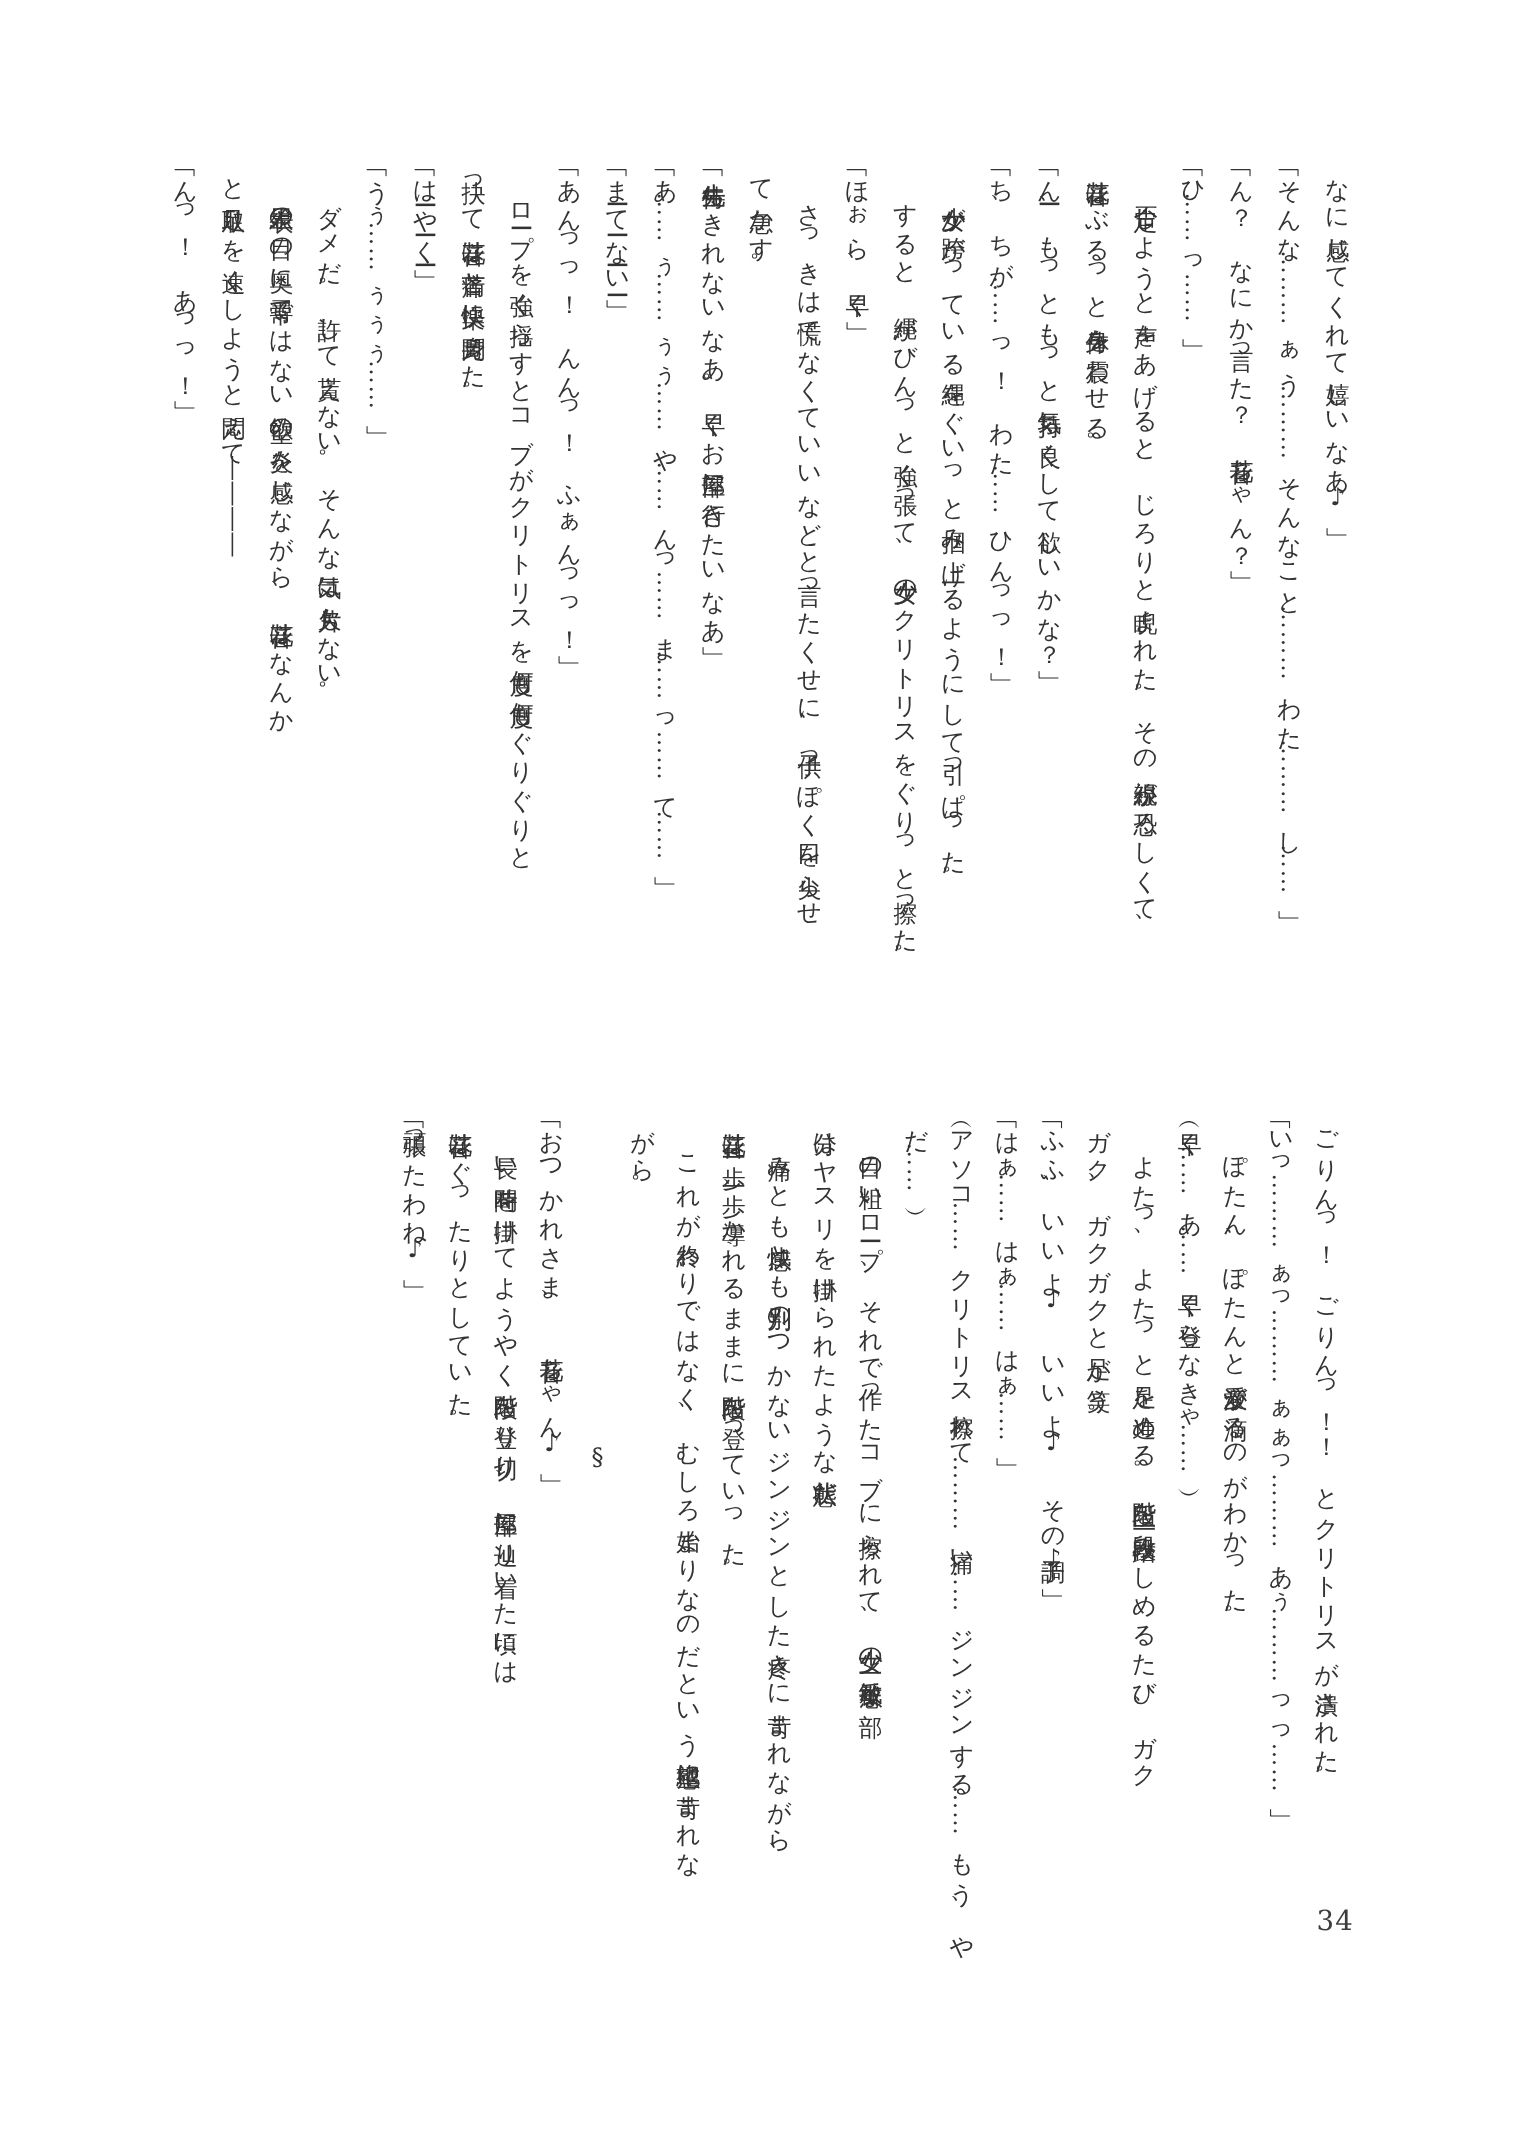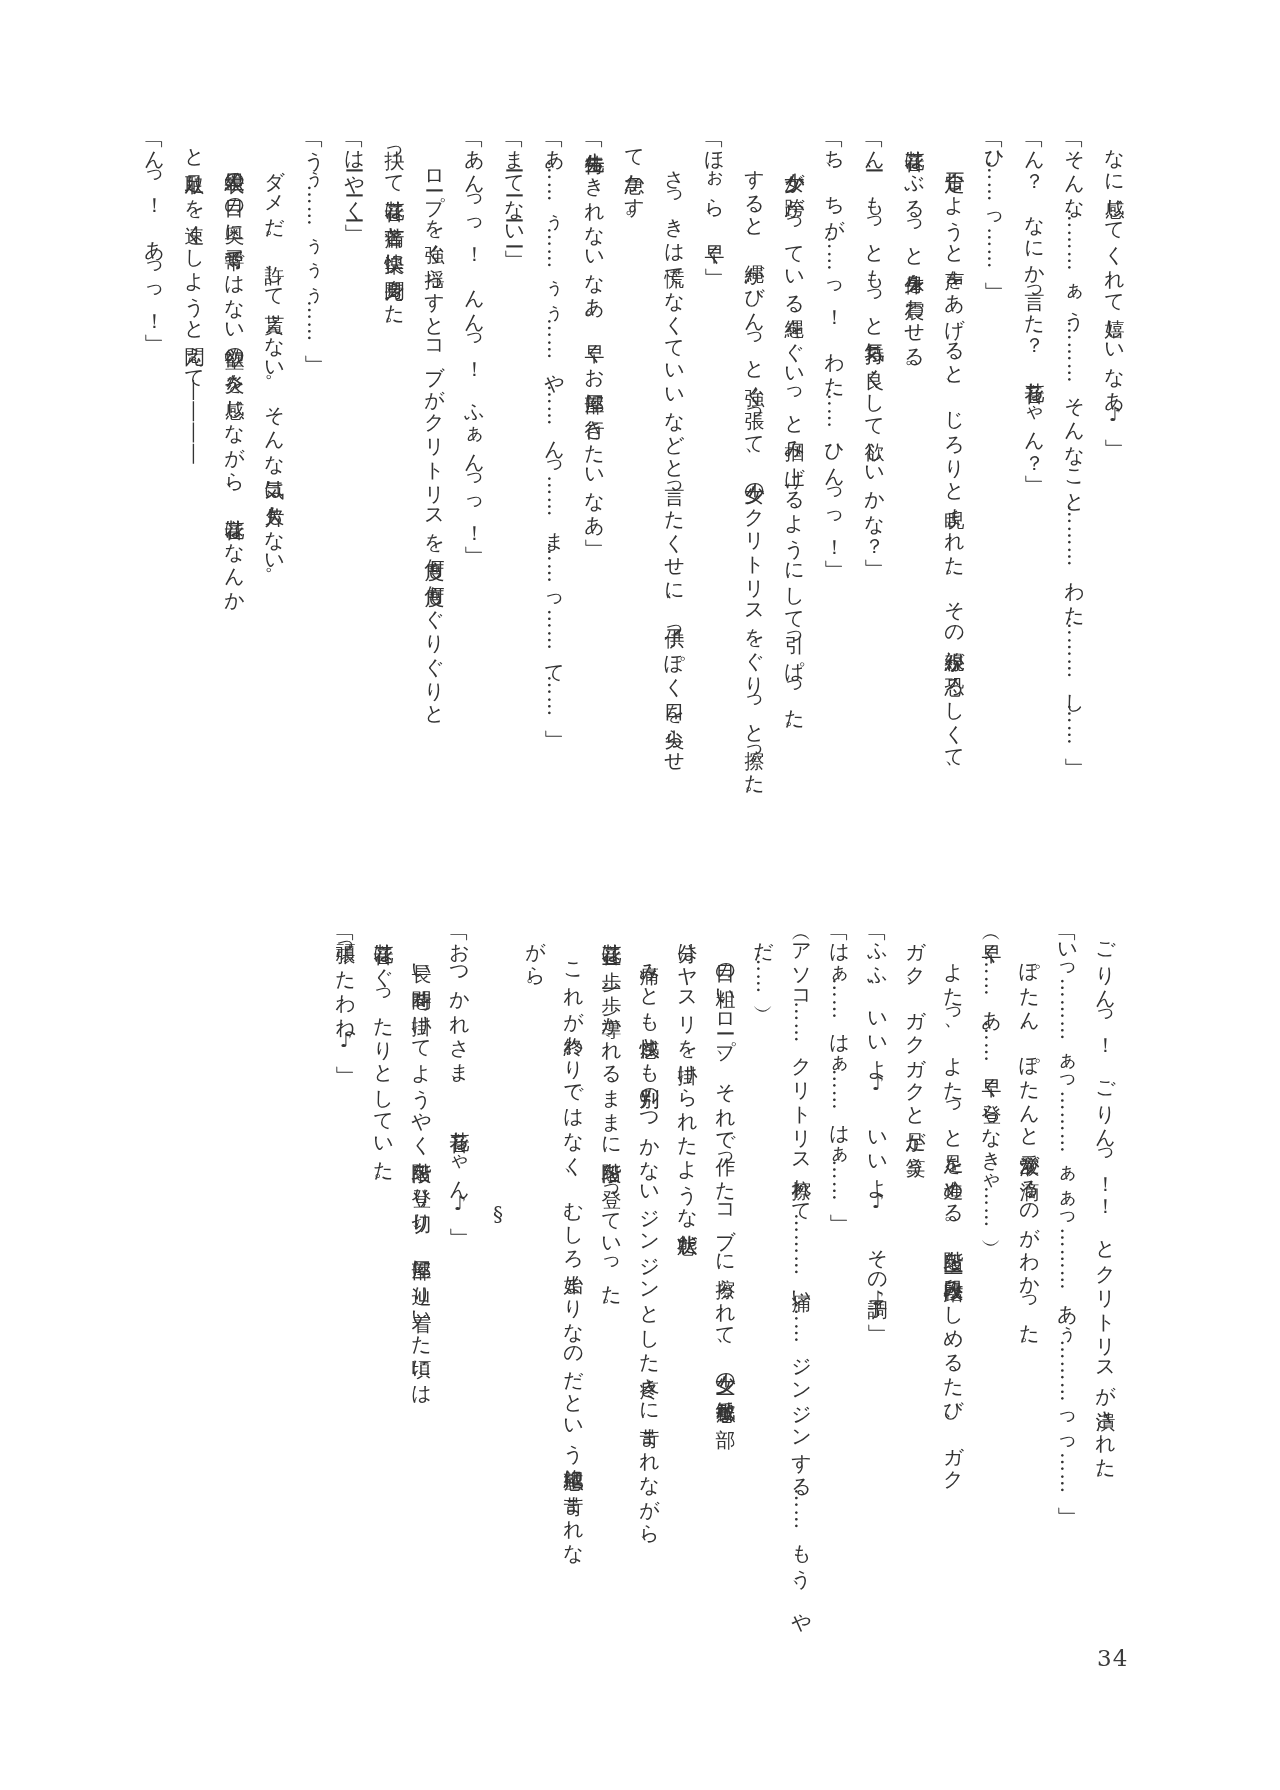--- a/index.html
+++ b/index.html
@@ -29,21 +29,21 @@
     top:135px;right:145px;height:655px;
     line-height:40px;
   }
   #band-bottom{
     top:928px;right:155px;height:573px;
     line-height:38px;
   }
   .sec{text-align:center;}
   .page-num{
     position:absolute;
-    left:1097px;top:1645px;
+    left:1097px;top:1588px;
     font-size:23px;
     letter-spacing:1px;
     color:#3c3c3c;
     text-align:center;
   }
 </style>
 </head>
 <body>
 
 <div class="page">

